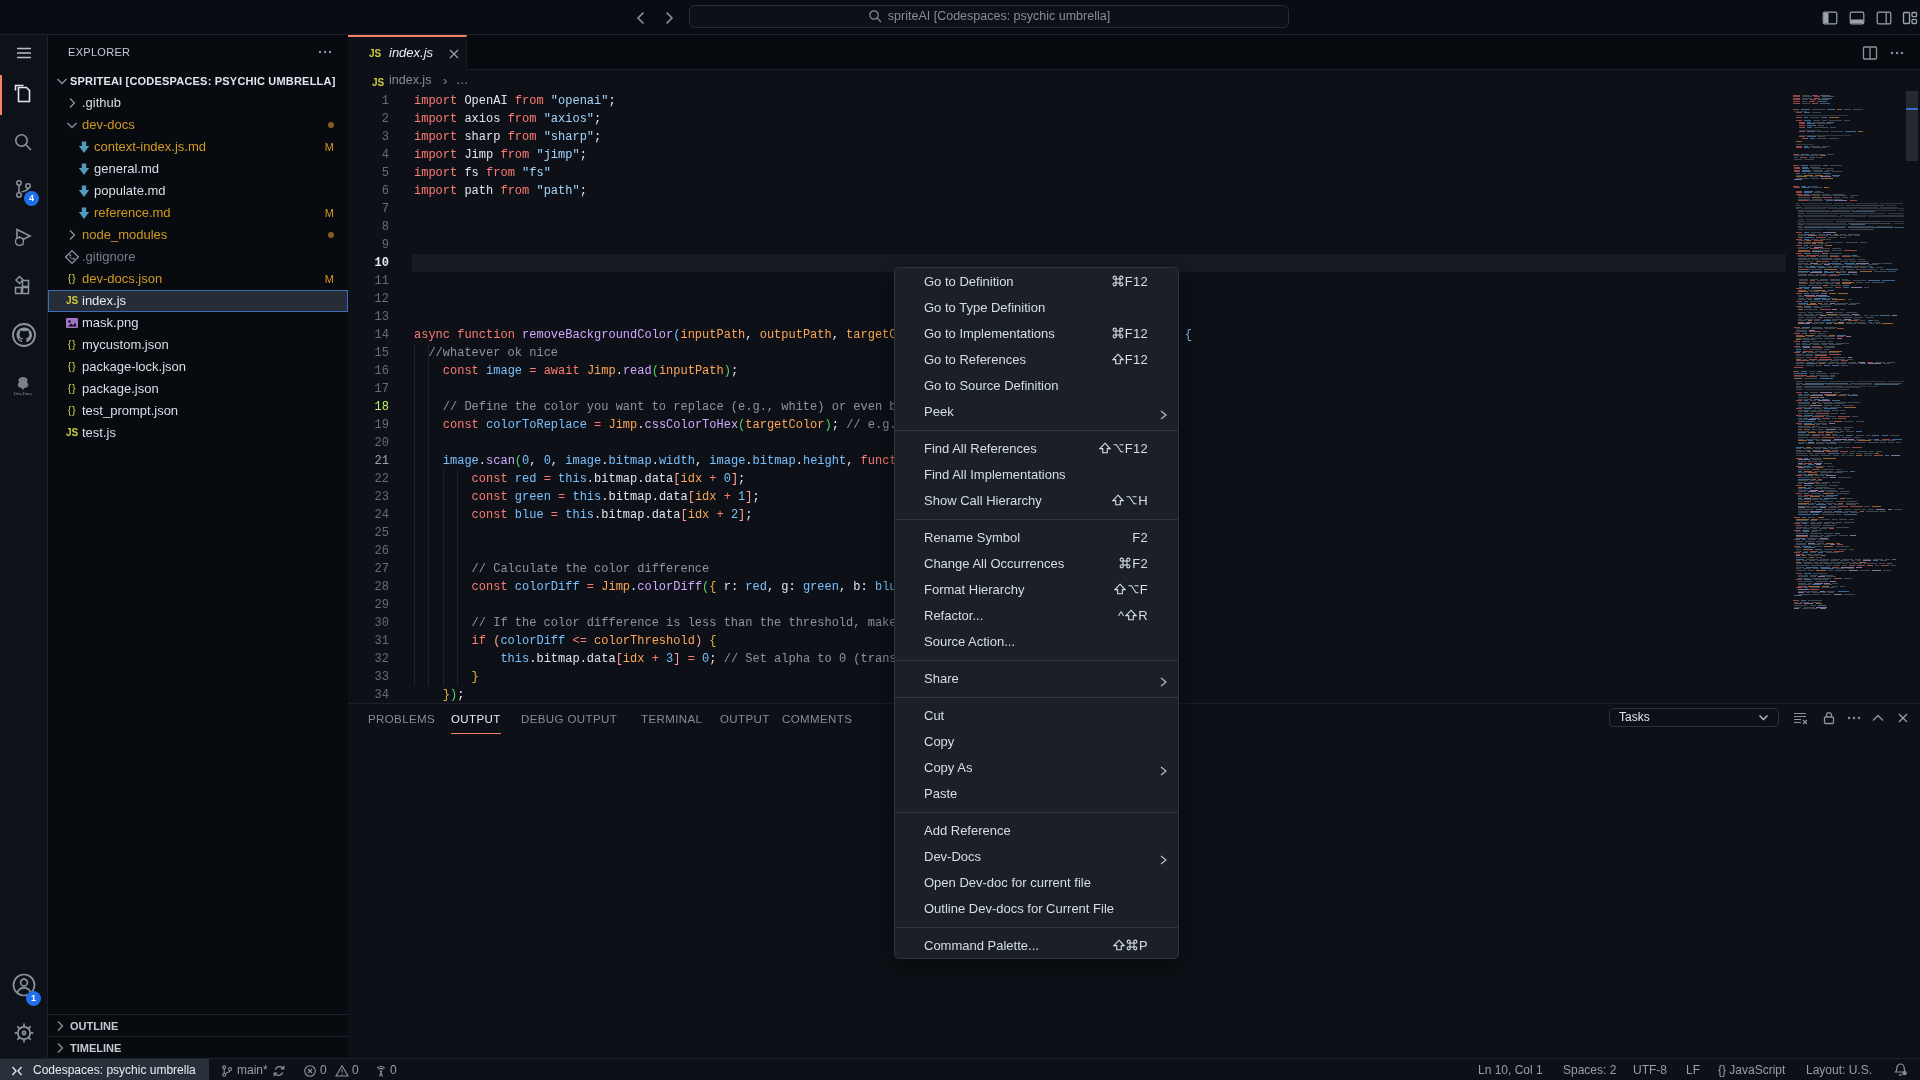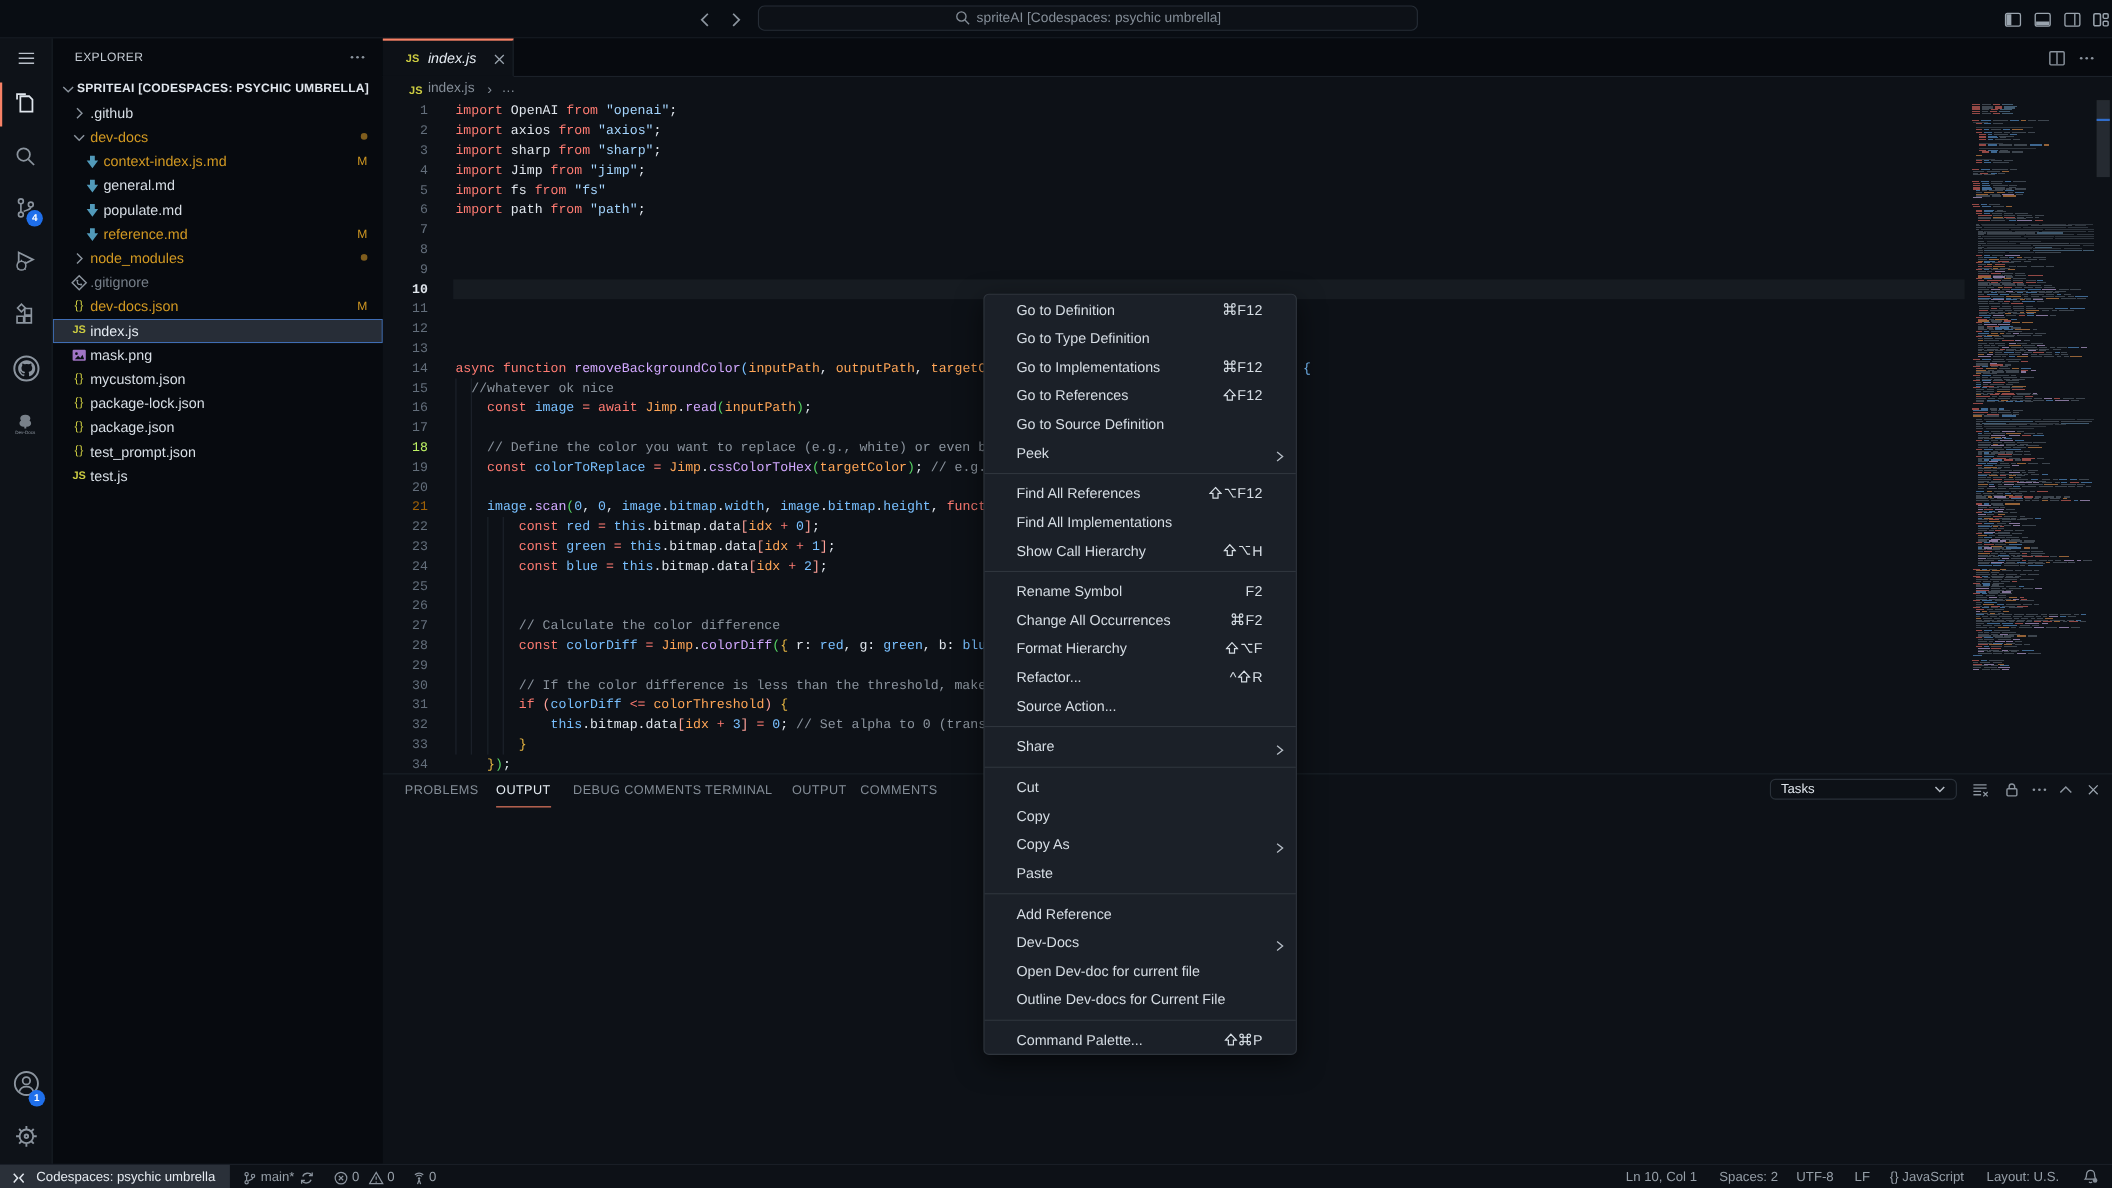--- a/index.html
+++ b/index.html
@@ -243,20 +243,34 @@
         <span class="fic" style="color:#cbcb41;font-size:11px;letter-spacing:.5px">{}</span>
       </span>
       <span style="position:absolute;left:34px;color:#d8dfe6">test_prompt.json</span>
     </div>
 <div class="trow" style="top:387px;">
       <span style="position:absolute;left:16px;top:3px;width:16px;height:16px">
         <span class="fic" style="color:#cbcb41;font-size:10px;font-weight:bold">JS</span>
       </span>
       <span style="position:absolute;left:34px;color:#d8dfe6">test.js</span>
     </div>
+  <div id="outline-sec">
+    <div class="sechead">
+        <span style="position:absolute;left:4px;top:3px"><svg width="16" height="16" viewBox="0 0 16 16" style="">
+            <path d="M6 3.5 10.5 8 6 12.5" fill="none" stroke="#8b949e" stroke-width="1.3"></path>
+          </svg></span>
+        <span style="position:absolute;left:22px">OUTLINE</span>
+      </div>
+    <div class="sechead">
+        <span style="position:absolute;left:4px;top:3px"><svg width="16" height="16" viewBox="0 0 16 16" style="">
+            <path d="M6 3.5 10.5 8 6 12.5" fill="none" stroke="#8b949e" stroke-width="1.3"></path>
+          </svg></span>
+        <span style="position:absolute;left:22px">TIMELINE</span>
+      </div>
+  </div>
 </div>
 
 <div id="editor">
   <div id="tabsbar">
     <div id="tab1">
       <span class="abs" style="left:19px;top:9px">
           <span class="fic" style="color:#cbcb41;font-size:10px;font-weight:bold">JS</span>
         </span>
       <span class="abs" style="left:41px;top:8px;color:#e8eef5;font-size:13px;font-style:italic">index.js</span>
       <span class="abs" style="left:98px;top:9px"><svg width="16" height="16" viewBox="0 0 16 16" style="">
@@ -307,21 +321,21 @@
 <div class="ln" style="top:344px;color:#636e7b;font-weight:normal">15</div>
 <div class="cl" style="top:344px">  <i style="color:#8b949e">//whatever ok nice</i></div>
 <div class="ln" style="top:362px;color:#636e7b;font-weight:normal">16</div>
 <div class="cl" style="top:362px">    <i style="color:#ff7b72">const</i> <i style="color:#79c0ff">image</i> <i style="color:#ff7b72">=</i> <i style="color:#ff7b72">await</i> <i style="color:#ffa657">Jimp</i>.<i style="color:#d2a8ff">read</i><i style="color:#56d364">(</i><i style="color:#ffa657">inputPath</i><i style="color:#56d364">)</i>;</div>
 <div class="ln" style="top:380px;color:#636e7b;font-weight:normal">17</div>
 <div class="ln" style="top:398px;color:#bef264;font-weight:normal">18</div>
 <div class="cl" style="top:398px">    <i style="color:#8b949e">// Define the color you want to replace (e.g., white) or even bright green</i></div>
 <div class="ln" style="top:416px;color:#636e7b;font-weight:normal">19</div>
 <div class="cl" style="top:416px">    <i style="color:#ff7b72">const</i> <i style="color:#79c0ff">colorToReplace</i> <i style="color:#ff7b72">=</i> <i style="color:#ffa657">Jimp</i>.<i style="color:#d2a8ff">cssColorToHex</i><i style="color:#56d364">(</i><i style="color:#ffa657">targetColor</i><i style="color:#56d364">)</i>; <i style="color:#8b949e">// e.g., '#FFFFFF'</i></div>
 <div class="ln" style="top:434px;color:#636e7b;font-weight:normal">20</div>
-<div class="ln" style="top:452px;color:#a16207;font-weight:normal">21</div>
+<div class="ln" style="top:452px;color:#a3a3a3;font-weight:normal">21</div>
 <div class="cl" style="top:452px">    <i style="color:#79c0ff">image</i>.<i style="color:#d2a8ff">scan</i><i style="color:#56d364">(</i><i style="color:#79c0ff">0</i>, <i style="color:#79c0ff">0</i>, <i style="color:#79c0ff">image</i>.<i style="color:#79c0ff">bitmap</i>.<i style="color:#79c0ff">width</i>, <i style="color:#79c0ff">image</i>.<i style="color:#79c0ff">bitmap</i>.<i style="color:#79c0ff">height</i>, <i style="color:#ff7b72">function</i> <i style="color:#e3b341">(</i><i style="color:#ffa657">x</i>, <i style="color:#ffa657">y</i>, <i style="color:#ffa657">idx</i><i style="color:#e3b341">)</i> <i style="color:#e3b341">{</i></div>
 <div class="ln" style="top:470px;color:#636e7b;font-weight:normal">22</div>
 <div class="cl" style="top:470px">        <i style="color:#ff7b72">const</i> <i style="color:#79c0ff">red</i> <i style="color:#ff7b72">=</i> <i style="color:#79c0ff">this</i>.bitmap.data<i style="color:#ffa198">[</i><i style="color:#ffa657">idx</i> <i style="color:#ff7b72">+</i> <i style="color:#79c0ff">0</i><i style="color:#ffa198">]</i>;</div>
 <div class="ln" style="top:488px;color:#636e7b;font-weight:normal">23</div>
 <div class="cl" style="top:488px">        <i style="color:#ff7b72">const</i> <i style="color:#79c0ff">green</i> <i style="color:#ff7b72">=</i> <i style="color:#79c0ff">this</i>.bitmap.data<i style="color:#ffa198">[</i><i style="color:#ffa657">idx</i> <i style="color:#ff7b72">+</i> <i style="color:#79c0ff">1</i><i style="color:#ffa198">]</i>;</div>
 <div class="ln" style="top:506px;color:#636e7b;font-weight:normal">24</div>
 <div class="cl" style="top:506px">        <i style="color:#ff7b72">const</i> <i style="color:#79c0ff">blue</i> <i style="color:#ff7b72">=</i> <i style="color:#79c0ff">this</i>.bitmap.data<i style="color:#ffa198">[</i><i style="color:#ffa657">idx</i> <i style="color:#ff7b72">+</i> <i style="color:#79c0ff">2</i><i style="color:#ffa198">]</i>;</div>
 <div class="ln" style="top:524px;color:#636e7b;font-weight:normal">25</div>
 <div class="ln" style="top:542px;color:#636e7b;font-weight:normal">26</div>
 <div class="ln" style="top:560px;color:#636e7b;font-weight:normal">27</div>
@@ -447,21 +461,21 @@
               <circle cx="9.3" cy="2.7" r="1.6"></circle>
               <circle cx="2.7" cy="9.3" r="1.6"></circle>
               <circle cx="9.3" cy="9.3" r="1.6"></circle>
             </g>
           </svg></span><span class="mk">P</span></span></div>
 </div>
 
 <div id="panel">
   <span class="ptab" style="left:20px">PROBLEMS</span>
   <span class="ptab" style="left:103px;color:#e6edf3;border-bottom:1.5px solid #f78166">OUTPUT</span>
-  <span class="ptab" style="left:173px">DEBUG COMMENTS</span>
+  <span class="ptab" style="left:173px">DEBUG OUTPUT</span>
   <span class="ptab" style="left:293px">TERMINAL</span>
   <span class="ptab" style="left:372px">OUTPUT</span>
   <span class="ptab" style="left:434px">COMMENTS</span>
   <div class="abs" style="left:1261px;top:4px;width:170px;height:19px;background:#0d1117;border:1px solid #2a313a;border-radius:5px;color:#e0e6ed;font-size:12px;line-height:17px;padding-left:9px">Tasks
     <span style="position:absolute;right:8px;top:2px"><svg width="13" height="13" viewBox="0 0 13 13" style="">
           <path d="M2.5 4.5 6.5 8.5 10.5 4.5" fill="none" stroke="#b6bdc6" stroke-width="1.4"></path>
         </svg></span>
   </div>
   <span class="abs" style="left:1444px;top:6px"><svg width="16" height="16" viewBox="0 0 16 16" style="">
         <path d="M2 3.5h12M2 6.5h12M2 9.5h7M2 12.5h7" stroke="#8b949e" stroke-width="1.2"></path>

